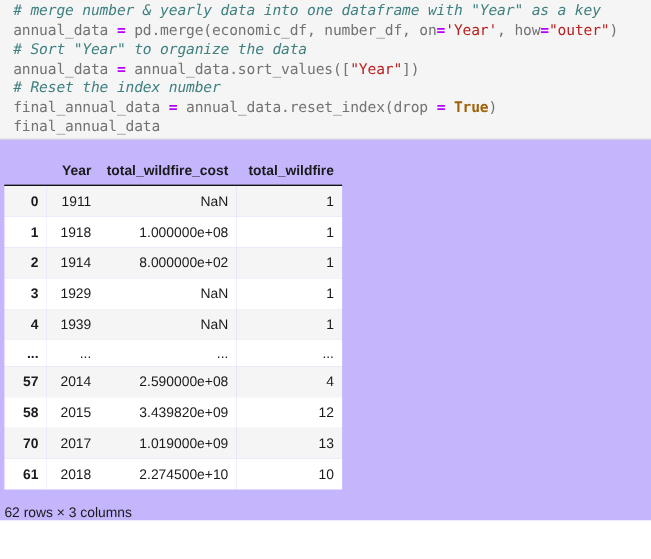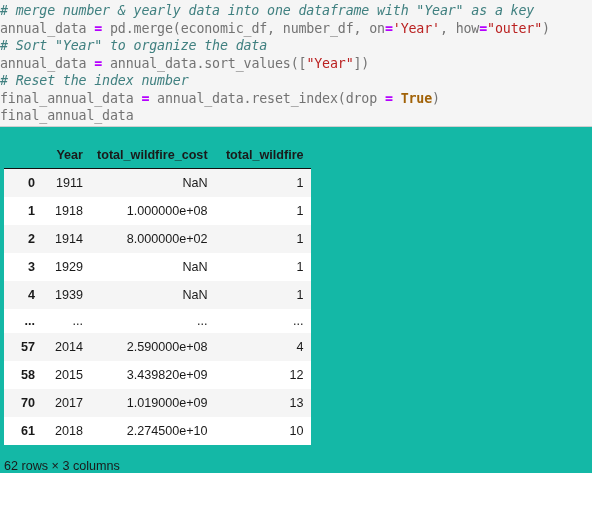--- a/index.html
+++ b/index.html
@@ -12,42 +12,42 @@
     height: 508px;
     font-family: "Liberation Sans", sans-serif;
     overflow: hidden;
     position: relative;
   }
 
   
   #code-cell {
     background: #f5f5f5;
     border-bottom: 1px solid #cfcfcf;
-    padding: 2px 0 6px 0;
+    padding: 2px 0 6px 12px;
     box-sizing: border-box;
     height: 127px;
   }
   .code-line {
     font-family: "DejaVu Sans Mono", "Liberation Mono", monospace;
     font-size: 13.3px;
     line-height: 17.5px;
     color: #000000;
     white-space: pre;
     letter-spacing: -0.15px;
   }
   .tok-comment { color: #408080; font-style: italic; }
   .tok-op      { color: #b500ff; font-weight: bold; }
   .tok-str     { color: #ba2121; }
   .tok-kw      { color: #a16207; font-weight: bold; }
   .tok-plain   { color: #737373; }
 
   
   #output-area {
     padding: 18px 0 0 0;
-    background: #14b8a6;
+    background: #c4b5fd;
   }
   table.dataframe {
     border-collapse: collapse;
     border-spacing: 0;
     margin-left: 4px;
     font-size: 12.6px;
     color: #1a1a1a;
   }
   table.dataframe thead th {
     font-weight: bold;

